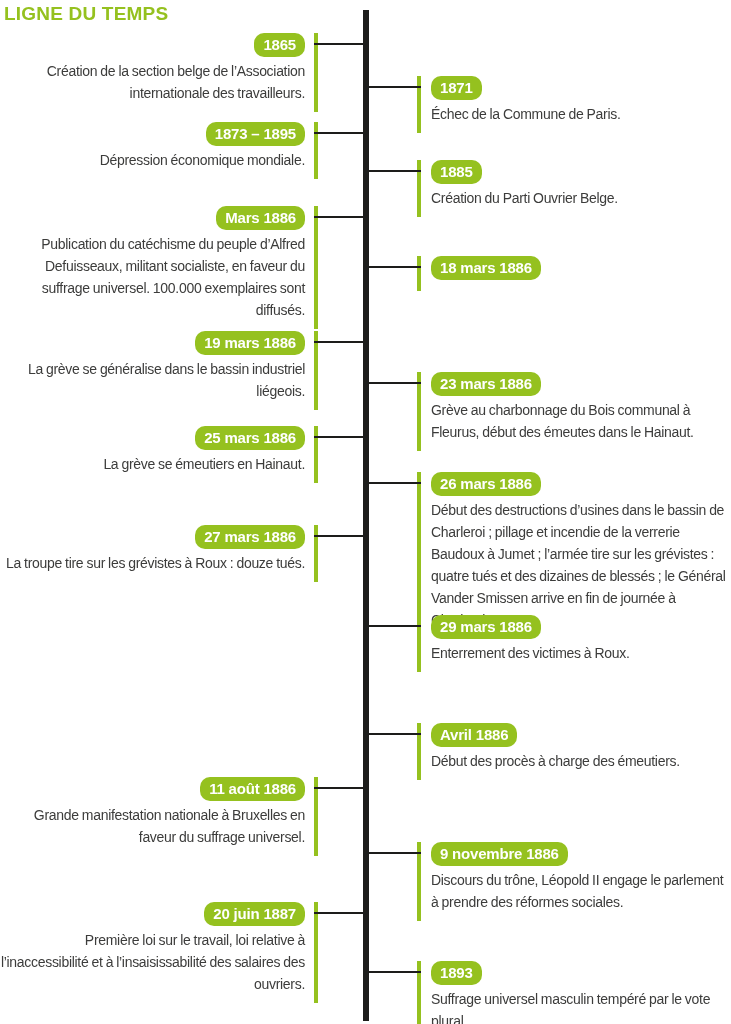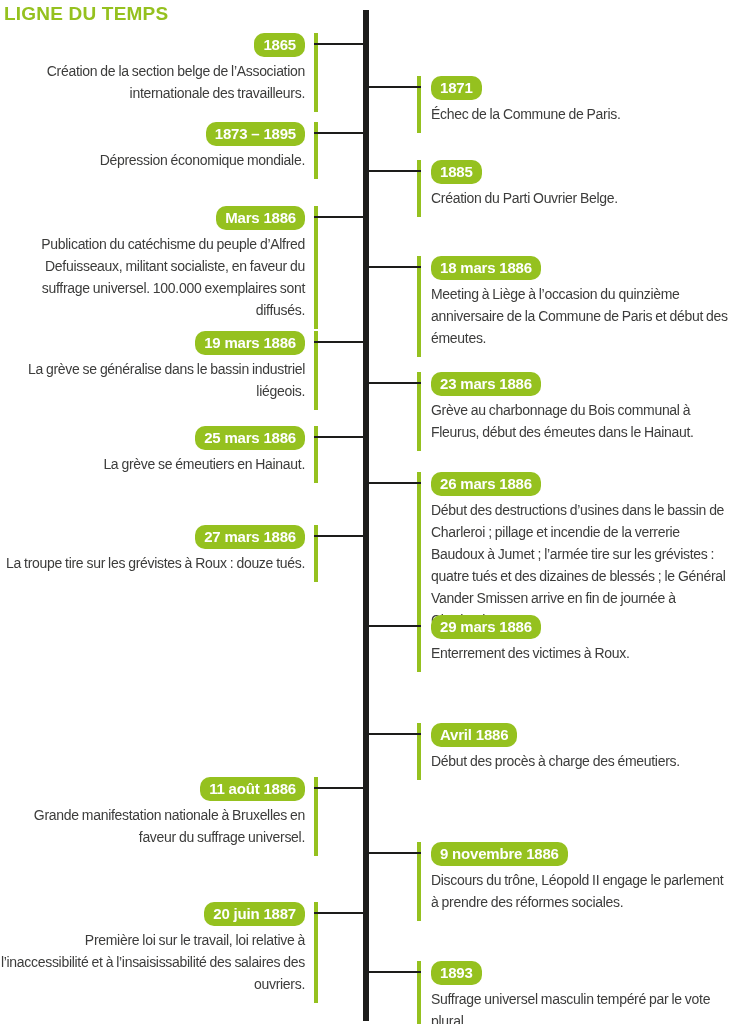--- a/index.html
+++ b/index.html
@@ -93,21 +93,20 @@
 
   <div class="event left" style="top:206px">
     <span class="connector"></span>
     <span class="badge">Mars 1886</span>
     <div class="desc">Publication du catéchisme du peuple d’Alfred Defuisseaux, militant socialiste, en faveur du suffrage universel. 100.000 exemplaires sont diffusés.</div>
   </div>
 
   <div class="event right" style="top:256px">
     <span class="connector"></span>
     <span class="badge">18 mars 1886</span>
-    <div class="desc">Meeting à Liège à l’occasion du quinzième anniversaire de la Commune de Paris et début des émeutes.</div>
   </div>
 
   <div class="event left" style="top:331px">
     <span class="connector"></span>
     <span class="badge">19 mars 1886</span>
     <div class="desc">La grève se généralise dans le bassin industriel liégeois.</div>
   </div>
 
   <div class="event right" style="top:372px">
     <span class="connector"></span>

